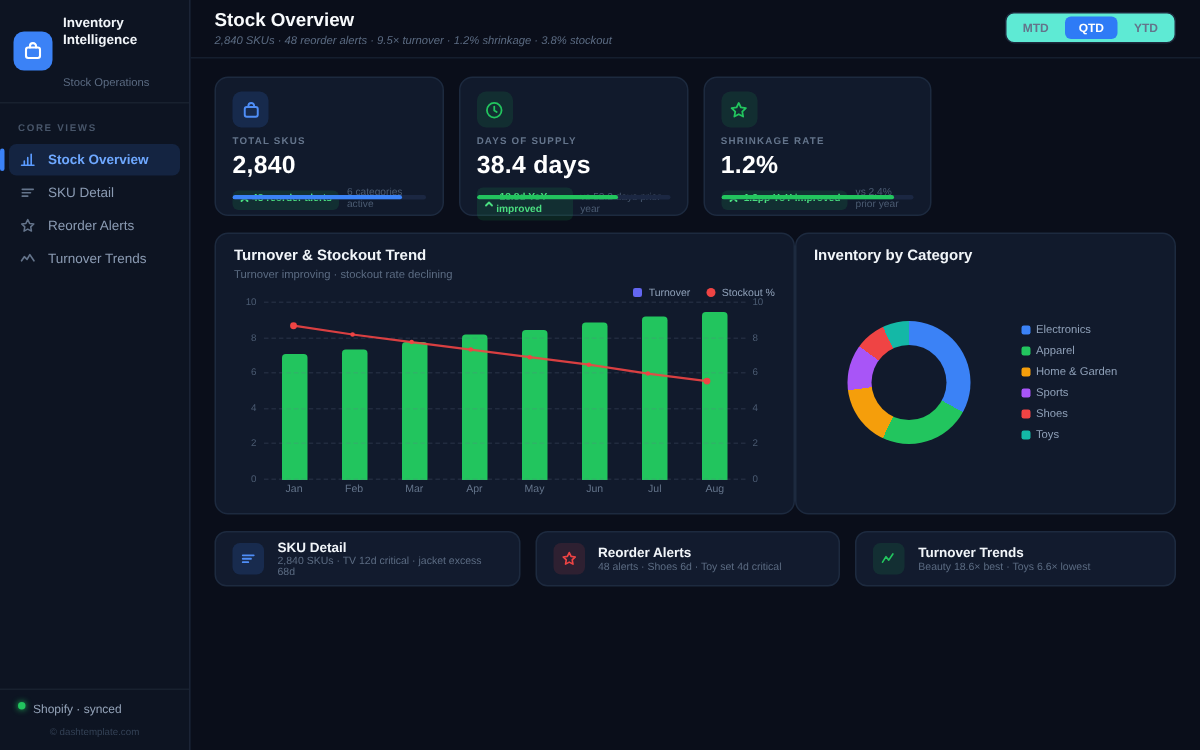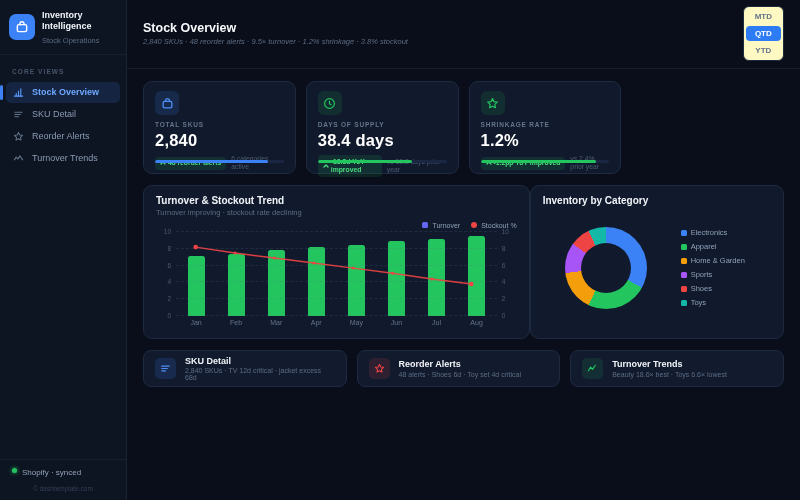--- a/index.html
+++ b/index.html
@@ -18,21 +18,21 @@
   .brand {
     display:flex; align-items:center; gap:7px;
     padding:10px 9px 9px; border-bottom:1px solid #18212f;
   }
   .brand-logo {
     width:26px; height:26px; border-radius:7px; background:#3b82f6;
     display:flex; align-items:center; justify-content:center; flex:0 0 auto;
     color:#fff;
   }
   .brand-name { font-size:9px; font-weight:bold; color:#f1f5f9; line-height:1.2; }
-  .brand-sub { font-size:7.5px; color:#5b6b82; margin-top:4px; }
+  .brand-sub { font-size:7.5px; color:#5b6b82; margin-top:18px; }
   .section-label {
     font-size:6.5px; font-weight:bold; letter-spacing:1.1px;
     color:#475569; padding:13px 12px 6px;
   }
   .nav-item {
     display:flex; align-items:center; gap:8px;
     margin:1px 6px; padding:5px 7px; border-radius:5px;
     font-size:9px; color:#8b9bb3; position:relative; cursor:pointer;
   }
   .nav-item .nv-ic { display:flex; color:#64748b; }
@@ -52,22 +52,22 @@
 
   
   .main { position:absolute; left:127px; top:0; right:0; bottom:0; }
   .topbar {
     display:flex; align-items:center; justify-content:space-between;
     padding:6px 16px 7px; border-bottom:1px solid #151e2e;
   }
   .page-title { font-size:12.5px; font-weight:bold; color:#f8fafc; }
   .page-sub { font-size:7.5px; color:#5b6b82; margin-top:2px;font-style:italic; }
   .segmented {
-    display:flex; gap:2px; background:#fef9c3; border:1px solid #1e2a3d;
-    border-radius:6px; padding:2px;flex-direction:column;
+    display:flex; gap:2px; background:#5eead4; border:1px solid #1e2a3d;
+    border-radius:6px; padding:2px;
   }
   .seg-btn {
     border:none; background:transparent; color:#64748b; font-weight:bold;
     font-size:8px; padding:3px 9px; border-radius:4px; cursor:pointer;
     font-family:inherit;
   }
   .seg-btn.active { background:#2e7bf6; color:#fff; }
 
   
   .kpi-row {
@@ -102,21 +102,21 @@
   .kpi-note { font-size:6.8px; color:#4b5b72; line-height:1.25; }
   .kpi-track {
     position:absolute; left:11px; right:11px; bottom:10px; height:3px;
     background:#1b2742; border-radius:2px; overflow:hidden;
   }
   .kpi-fill { height:100%; border-radius:2px; }
 
   
   .charts-row {
     display:grid; grid-template-columns:1.52fr 1fr; 
-    margin:11px 16px 0; height:154px;
+    margin:11px 16px 0; height:188px;
   }
   .panel {
     background:#111a2c; border:1px solid #1d2a3f; border-radius:9px;
     padding:9px 12px; display:flex; flex-direction:column; overflow:hidden;
   }
   .panel-title { font-size:10px; font-weight:bold; color:#f1f5f9; }
   .panel-sub { font-size:7.5px; color:#5b6b82; margin-top:2px; }
   .chart-legend {
     display:flex; justify-content:flex-end; gap:11px; margin-top:3px; height:10px;
   }

